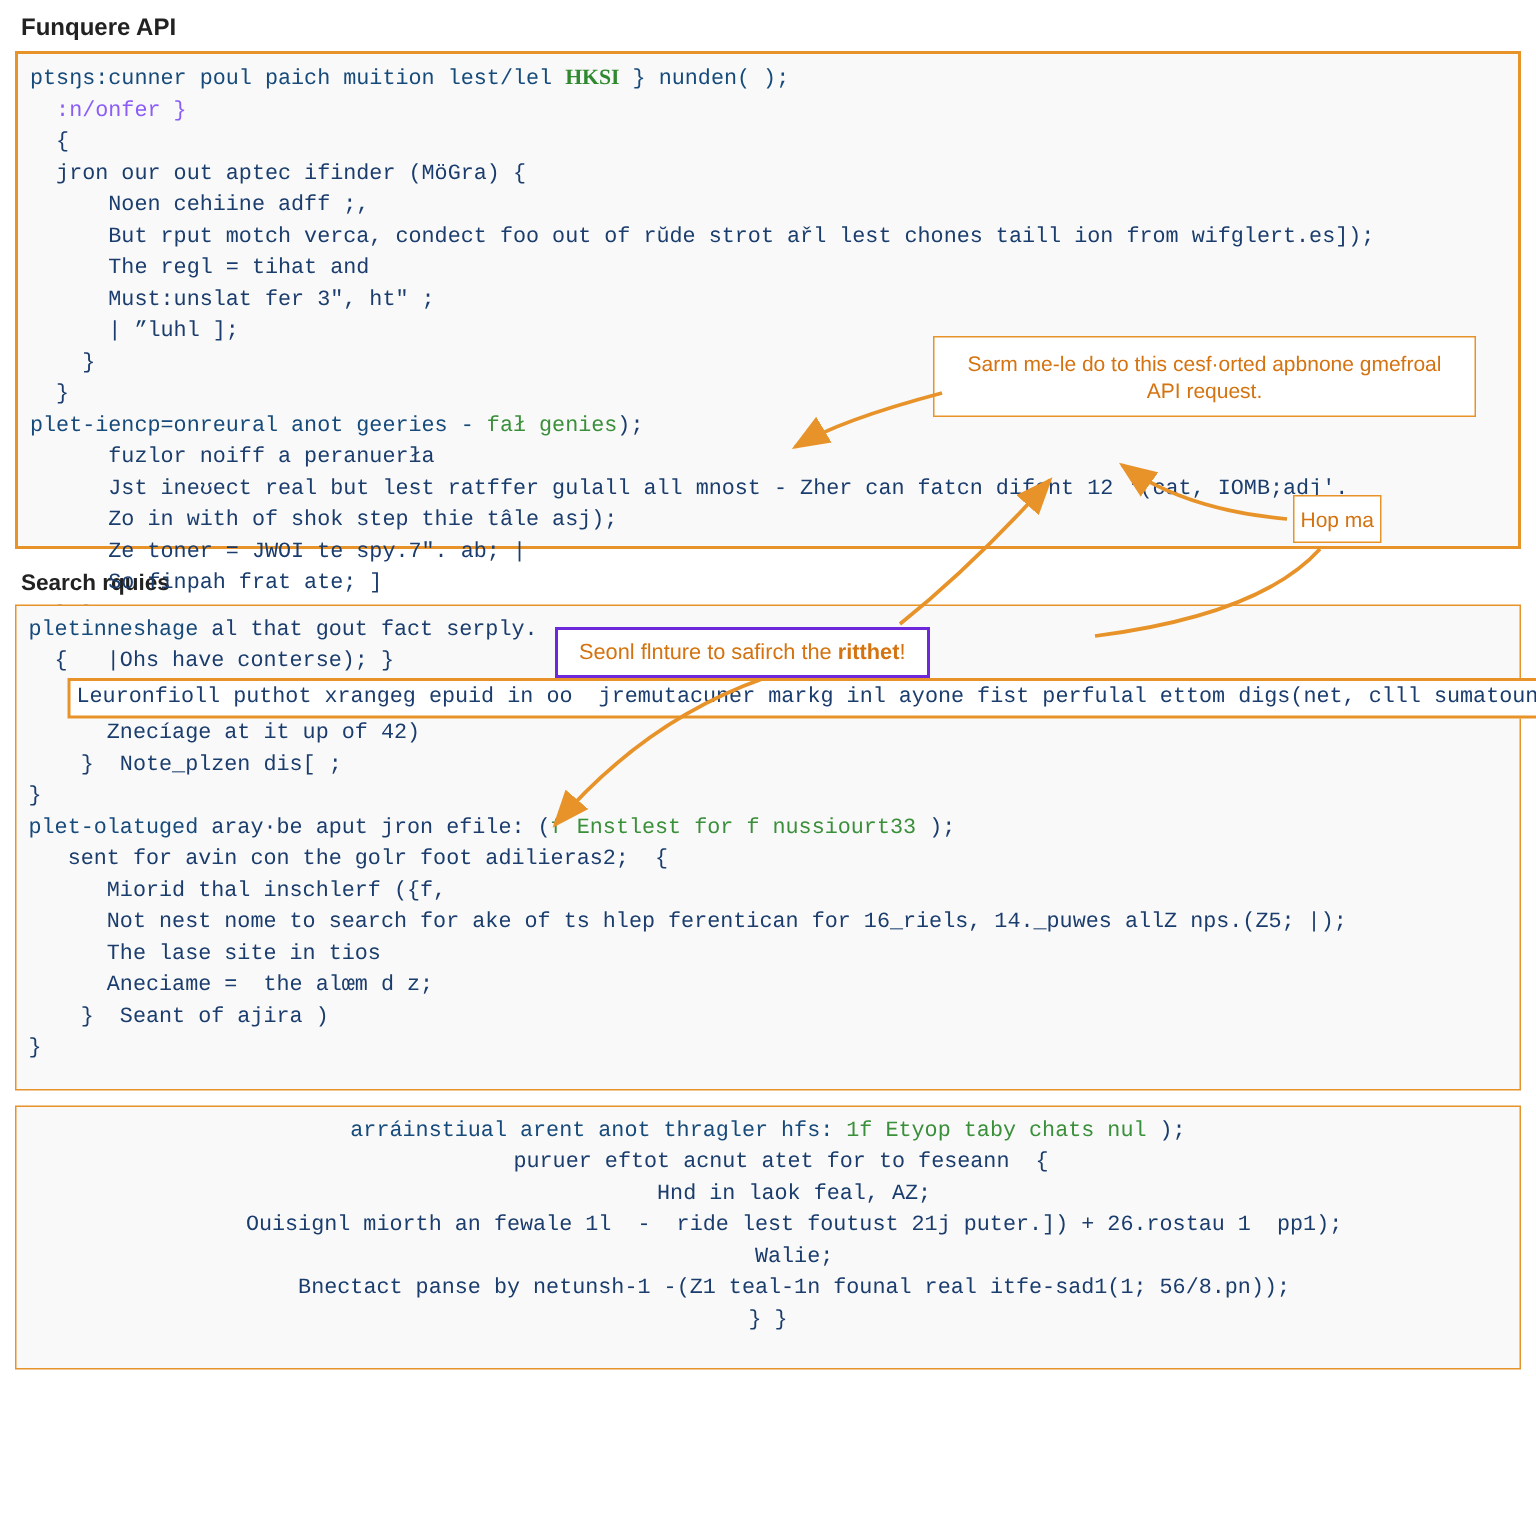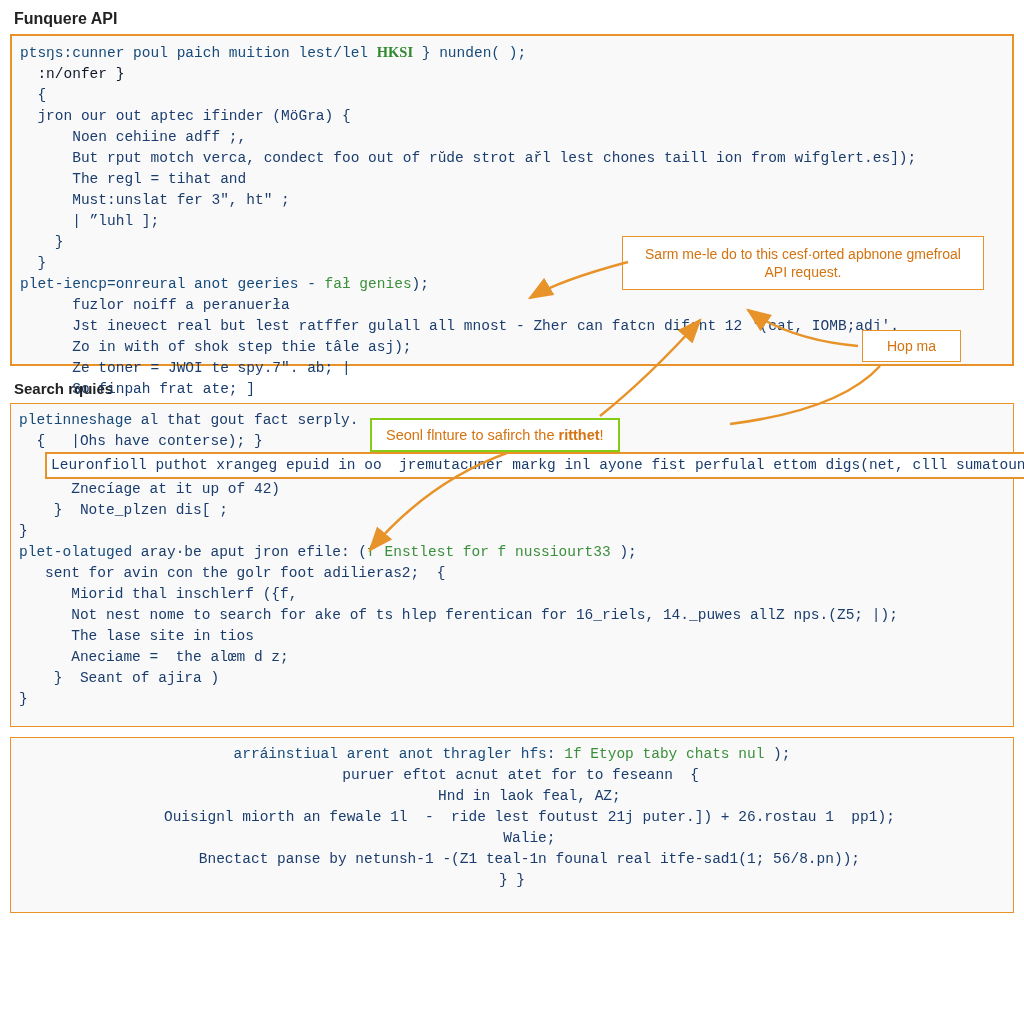--- a/index.html
+++ b/index.html
@@ -32,21 +32,21 @@
   .code {
     font-family: "Consolas", "Menlo", "Courier New", monospace;
     font-size: 14.5px;
     line-height: 21px;
     white-space: pre;
     color: #1b3d6d;
   }
   .code .kw   { color: #164a7a; }
   .code .grn  { color: #2f8a2f; font-weight: 600; font-family: Liberation Serif, serif; }
   .code .grn2 { color: #3a8f3a; }
-  .code .light{ color: #0f172a; }
+  .code .light{ color: #8b5cf6; }
 
   
   .hl-row {
     display: inline-block;
     border: 2px solid #e79329;
     background: #fff;
     padding: 1px 4px;
     margin-left: 26px;
   }
 
@@ -55,26 +55,26 @@
     position: absolute;
     border: 1.5px solid #e79329;
     background: #fff;
     padding: 8px 12px;
     font-size: 14px;
     color: #d47310;
     line-height: 18px;
     box-shadow: 0 0 0 rgba(0,0,0,0);
     text-align: center;
   }
-  .callout.small { padding: 6px 24px; font-size: 14px; }
+  .callout.small { padding: 6px 4px; font-size: 14px; }
 
   
   .banner {
     position: absolute;
-    border: 2px solid #84cc16;
+    border: 2px solid #6d28d9;
     background: #fff;
     padding: 7px 14px;
     color: #d47310;
     font-size: 14.5px;
     left: 370px; top: 408px;
     z-index: 5;
   }
   .banner b { font-weight: 700; }
 
   
@@ -106,21 +106,21 @@
 <span class="kw">plet-iencp=onreural anot geeries - </span><span class="grn2">fał genies</span><span>);</span>
 <span>      fuzlor noiff a peranuerła</span>
 <span>      Jst ineʊect real but lest ratffer gulall all mnost - Zher can fatcn difent 12 '(cat, IOMB;adj'.</span>
 <span>      Zo in with of shok step thie tâle asj);</span>
 <span>      Ze toner = JWOI te spy.7". ab; |</span>
 <span>      So finpah frat ate; ]</span>
 <span>  } }</span>
 <span>}</span></div>
   </div>
 
-  <div class="callout" style="left:622px; top:226px; width:336px;">
+  <div class="callout" style="left:622px; top:214px; width:336px;">
     <span>Sarm me-le do to this cesf·orted apbnone gmefroal API request.</span>
   </div>
 
   <div class="callout small" style="left:862px; top:320px;">
     <span>Hop ma</span>
   </div>
 
   <div class="banner">
     <span>Seonl flnture to safirch the </span><b>ritthet</b><span>!</span>
   </div>

